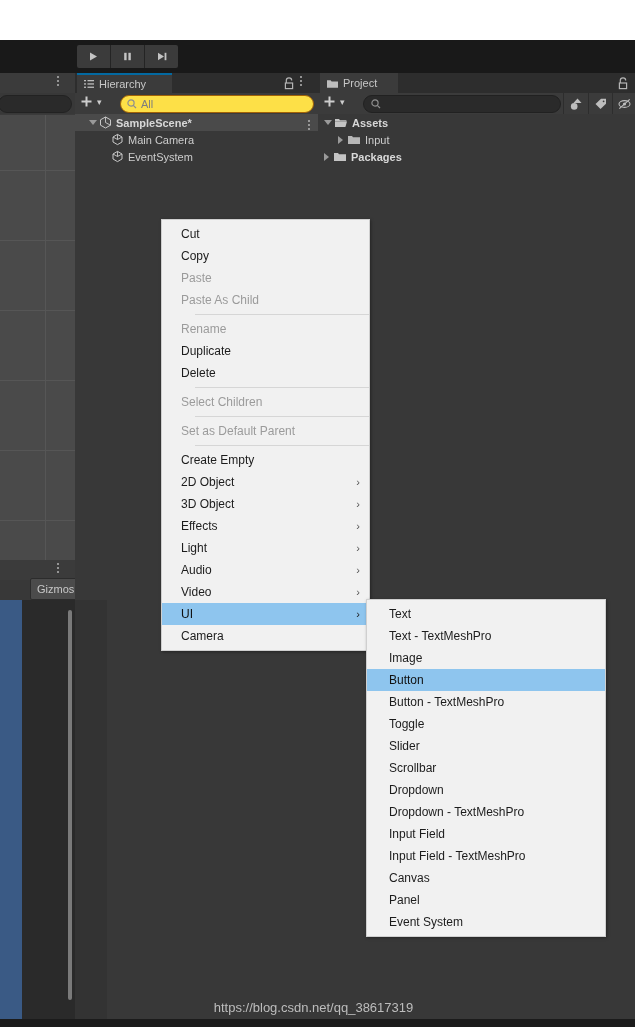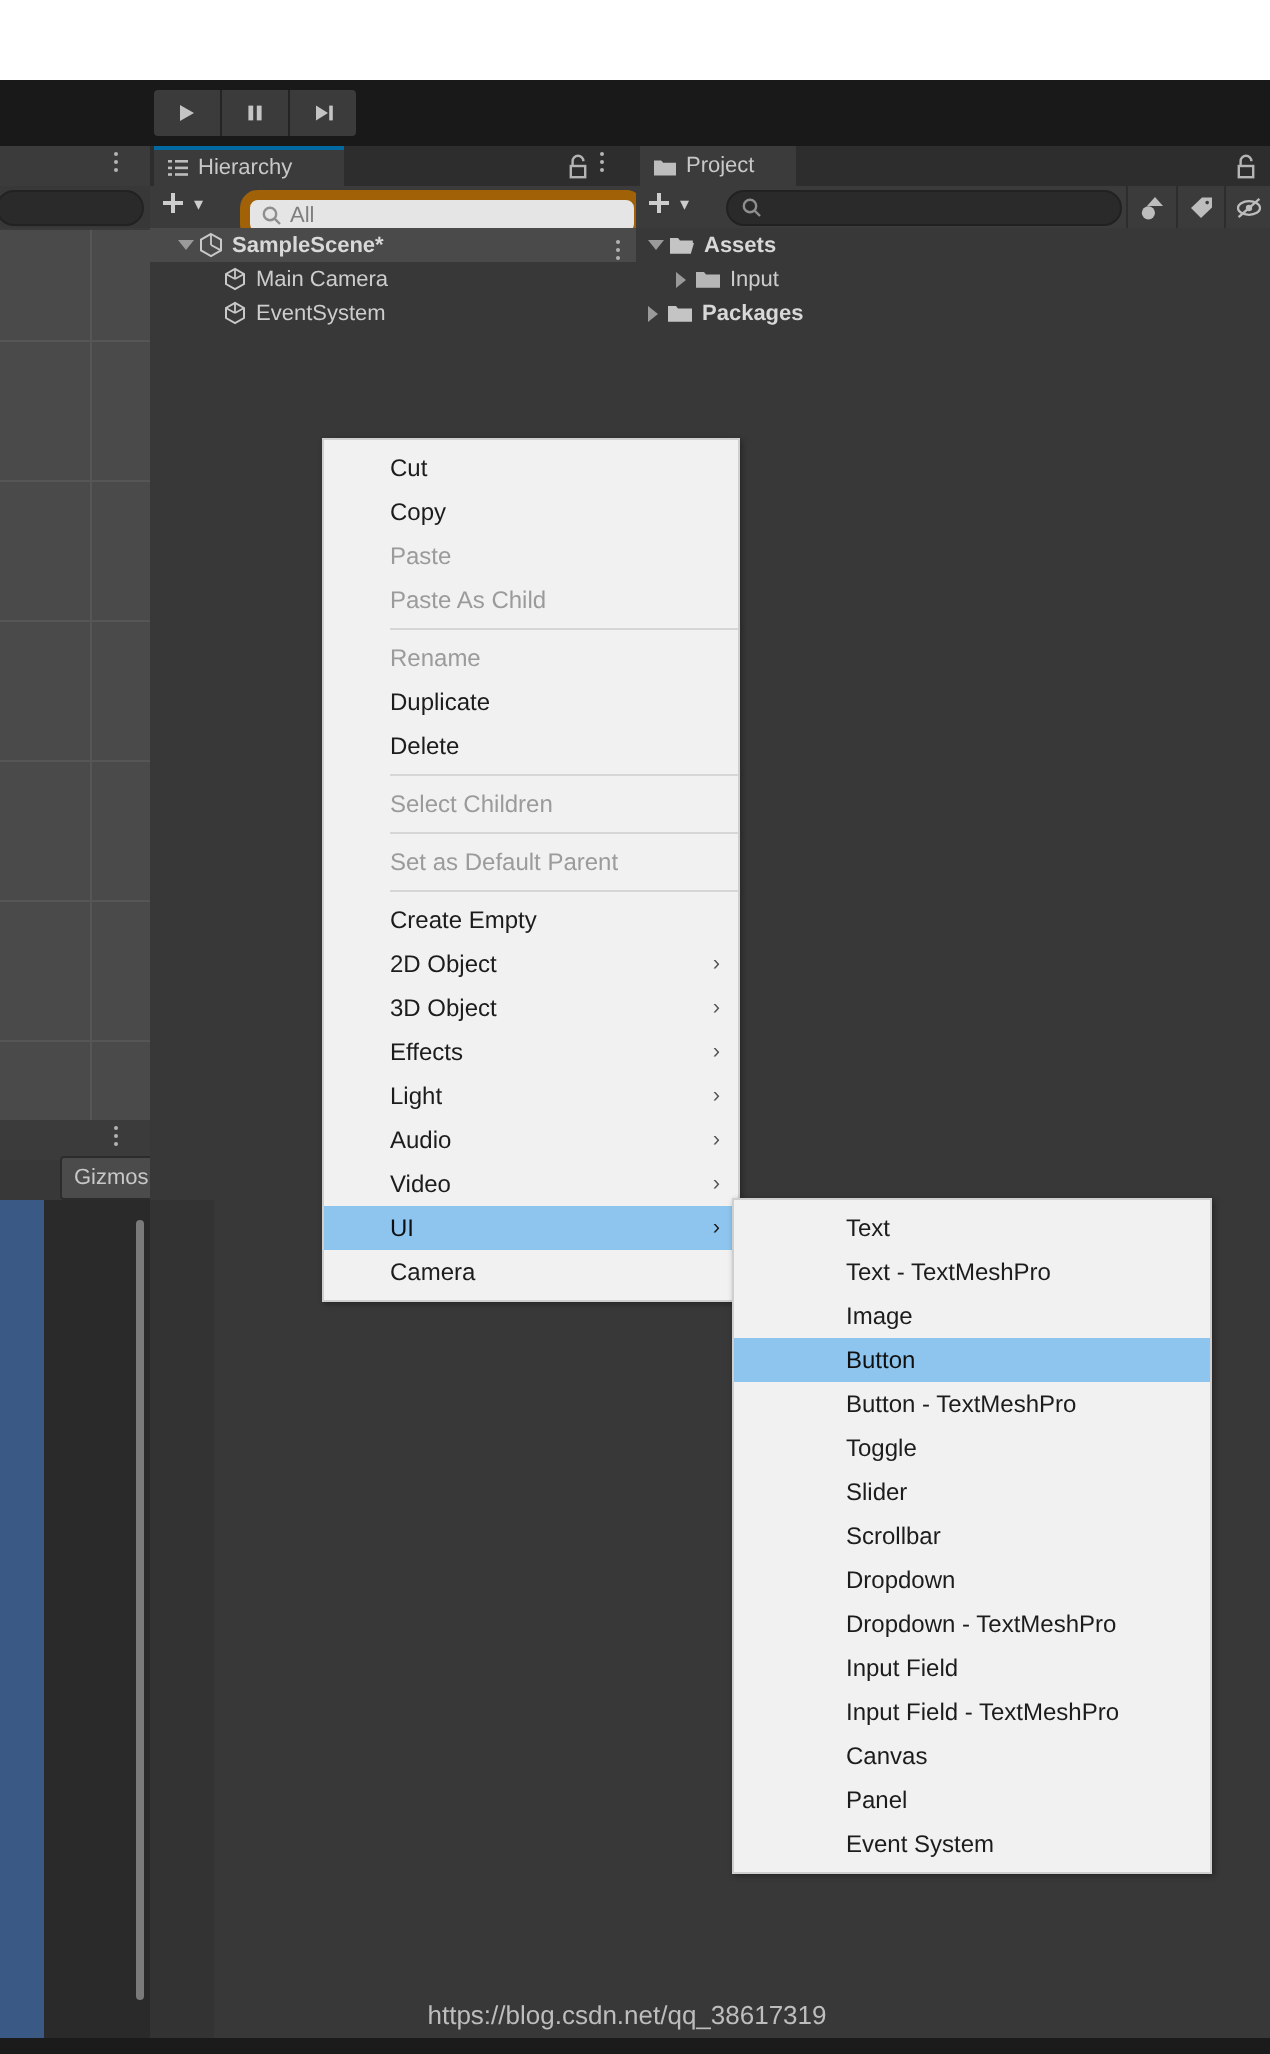--- a/index.html
+++ b/index.html
@@ -60,22 +60,22 @@
   #hier-tabbar{left:75px;top:73px;width:243px;height:20px;background:#2d2d2d;}
   #hier-tab{
     left:77px;top:73px;width:95px;height:20px;background:#3b3b3b;
     border-top:2px solid #0369a1;display:flex;align-items:center;
     color:#c8c8c8;font-size:11px;box-sizing:border-box;
   }
   #hier-tab .tlabel{margin-left:4px;}
   #hier-toolbar{left:75px;top:93px;width:243px;height:21px;background:#3b3b3b;}
   #hier-plus{left:80px;top:95px;display:flex;align-items:center;}
   #hier-searchbox{
-    left:120px;top:95px;width:192px;height:16px;background:#e5e5e5;
-    border:5px solid #a16207;border-radius:9px;display:flex;align-items:center;
+    left:120px;top:95px;width:192px;height:16px;background:#fde047;
+    border:1px solid #a16207;border-radius:9px;display:flex;align-items:center;
   }
   #hier-searchbox .sval{color:#7e7e7e;font-size:11px;margin-left:3px;}
   #hier-tree{left:75px;top:114px;width:243px;height:90px;}
   .hrow{height:17px;display:flex;align-items:center;position:relative;}
   .hrow.sel{background:#4a4a4a;}
   .hrow .name{font-size:11px;color:#cdcdcd;}
   .hrow .name.b{font-weight:bold;color:#d8d8d8;}
   .tri{width:0;height:0;margin-right:2px;}
   .tri.down{border-left:4px solid transparent;border-right:4px solid transparent;border-top:5px solid #9a9a9a;}
   .tri.right{border-top:4px solid transparent;border-bottom:4px solid transparent;border-left:5px solid #9a9a9a;}
@@ -107,37 +107,37 @@
   .prow .name.b{font-weight:bold;color:#d8d8d8;}
 
   
   #ctx-menu{
     left:161px;top:219px;width:209px;background:#f1f1f1;
     border:1px solid #cfcfcf;box-shadow:1px 1px 3px rgba(0,0,0,.35);
     padding:3px 0;box-sizing:border-box;
   }
   .mi{
     height:22px;display:flex;align-items:center;position:relative;
-    font-size:12px;color:#1c1c1c;padding-left:33px;box-sizing:border-box;
+    font-size:12px;color:#1c1c1c;padding-left:19px;box-sizing:border-box;
   }
   .mi.dis{color:#9b9b9b;}
   .mi.hl{background:#8ec5ee;color:#101010;}
   .mi .arrow{position:absolute;right:9px;font-size:11px;color:#555;}
   .mi.hl .arrow{color:#1a1a1a;}
   .msep{height:1px;background:#d6d6d6;margin:3px 0 3px 33px;}
 
   
   #sub-menu{
     left:366px;top:599px;width:240px;background:#f1f1f1;
     border:1px solid #cfcfcf;box-shadow:1px 1px 3px rgba(0,0,0,.35);
     padding:3px 0;box-sizing:border-box;
   }
   .si{
     height:22px;display:flex;align-items:center;
-    font-size:12px;color:#1c1c1c;padding-left:56px;box-sizing:border-box;
+    font-size:12px;color:#1c1c1c;padding-left:22px;box-sizing:border-box;
   }
   .si.hl{background:#8ec5ee;color:#101010;}
 
   
   #watermark{
     left:0;top:995px;width:635px;height:24px;
     display:flex;align-items:center;justify-content:center;
     color:#bdbdbd;font-size:13px;
   }
   #watermark .wm{padding-right:8px;}

